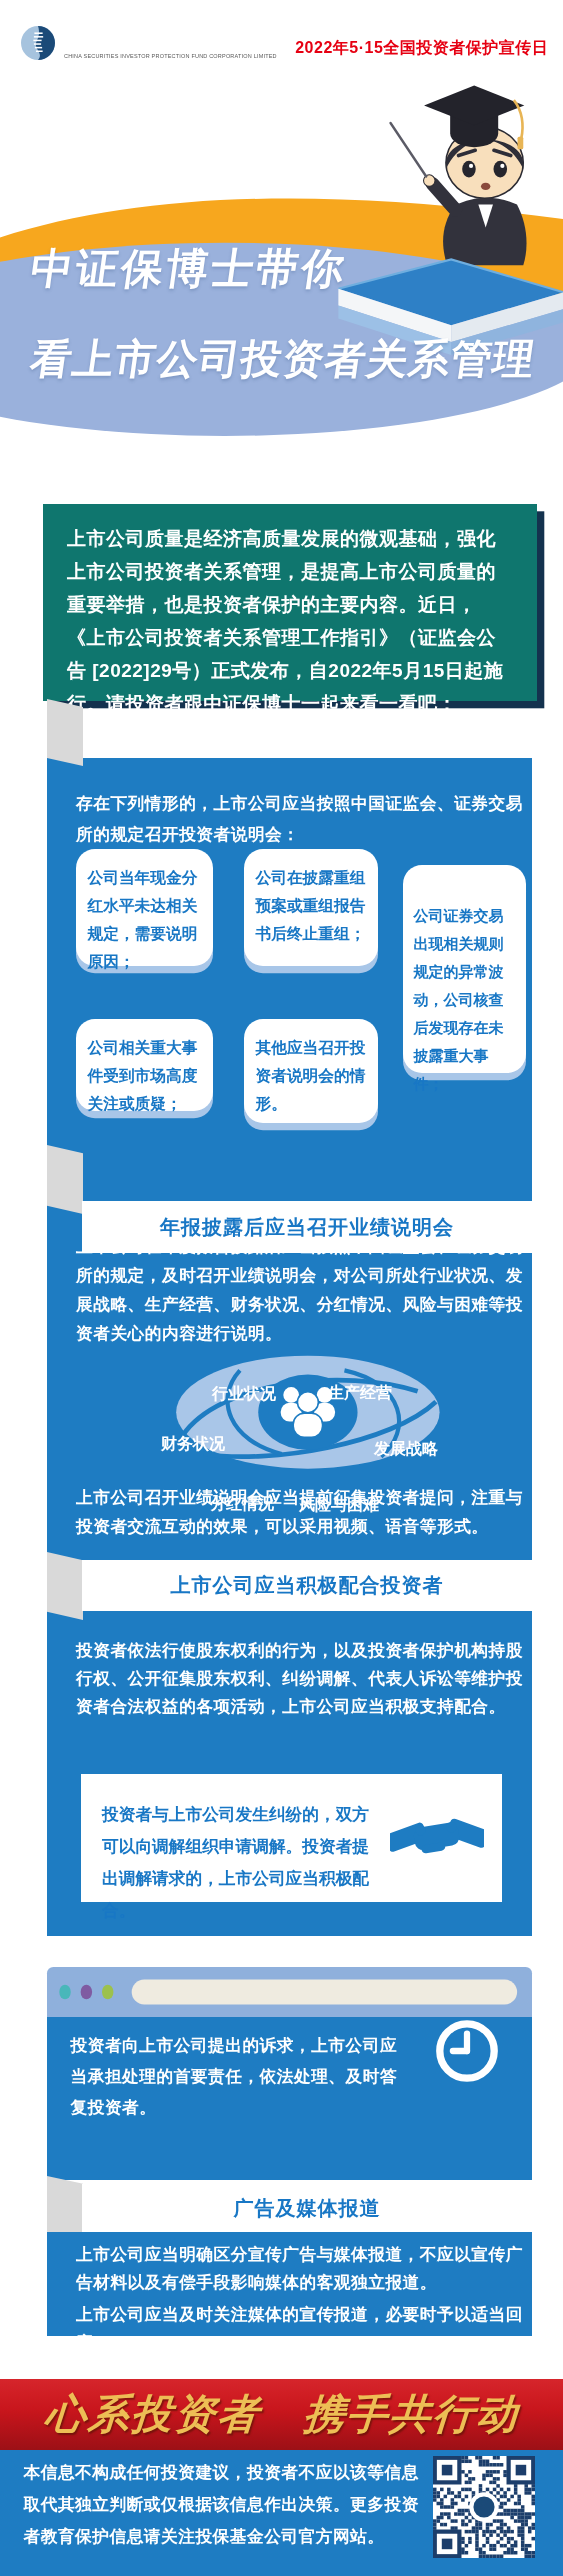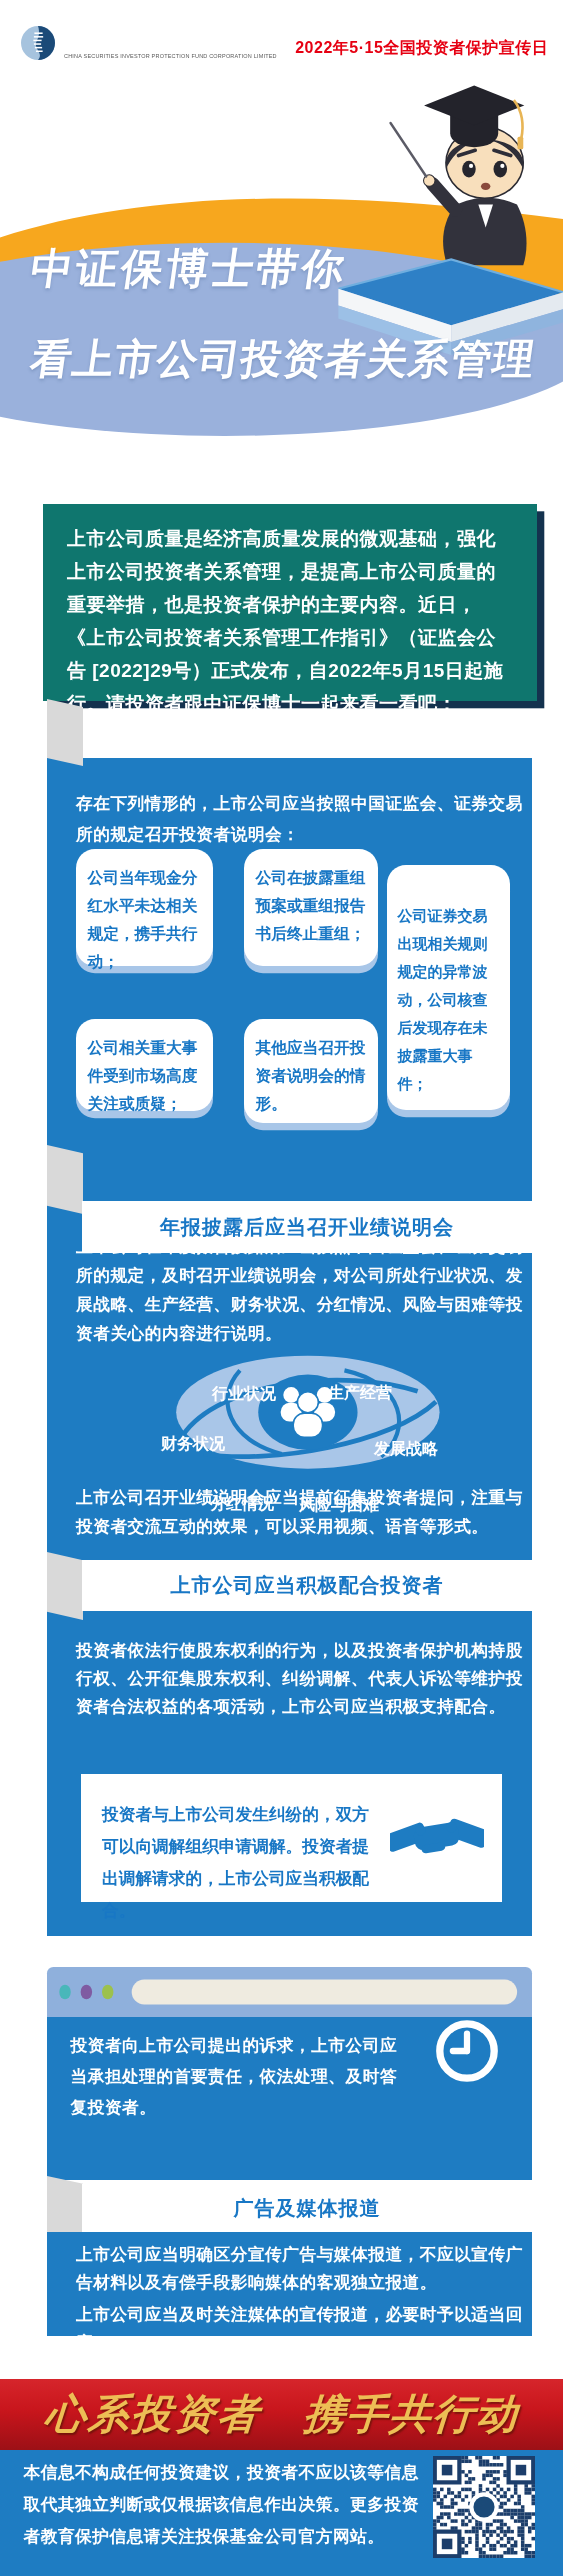--- a/index.html
+++ b/index.html
@@ -86,23 +86,23 @@
        box-shadow:7.3px 7.3px 0 #14324E;box-sizing:border-box;padding:18px 24px;">
     <div style="color:#fff;font-weight:700;font-size:19px;line-height:33px;letter-spacing:0.5px;">上市公司质量是经济高质量发展的微观基础，强化上市公司投资者关系管理，是提高上市公司质量的重要举措，也是投资者保护的主要内容。近日，《上市公司投资者关系管理工作指引》（证监会公告 [2022]29号）正式发布，自2022年5月15日起施行。请投资者跟中证保博士一起来看一看吧：</div>
   </div>
 
   <div class="abs blue" style="left:47px;top:758px;width:485px;height:1178px;"></div>
 
   <div class="abs wedge" style="top:699px;height:67px;"></div>
 
   <div class="abs body-text" style="left:76px;top:788px;width:449px;line-height:31px;">存在下列情形的，上市公司应当按照中国证监会、证券交易所的规定召开投资者说明会：</div>
 
-  <div class="abs card" style="left:76px;top:849px;width:137px;height:117px;">公司当年现金分红水平未达相关规定，携手共行动；</div>
+  <div class="abs card" style="left:76px;top:849px;width:137px;height:117px;">公司当年现金分红水平未达相关规定，需要说明原因；</div>
   <div class="abs card" style="left:244px;top:849px;width:134px;height:117px;">公司在披露重组预案或重组报告书后终止重组；</div>
-  <div class="abs card" style="left:387px;top:865px;width:123px;height:245px;padding:37px 10.4px;font-size:15px;">公司证券交易出现相关规则规定的异常波动，公司核查后发现存在未披露重大事件；</div>
+  <div class="abs card" style="left:403px;top:865px;width:123px;height:208px;padding:37px 10.4px;font-size:15px;">公司证券交易出现相关规则规定的异常波动，公司核查后发现存在未披露重大事件；</div>
   <div class="abs card" style="left:76px;top:1019px;width:137px;height:92px;">公司相关重大事件受到市场高度关注或质疑；</div>
   <div class="abs card" style="left:244px;top:1019px;width:134px;height:104px;">其他应当召开投资者说明会的情形。</div>
 
   <div class="abs wedge" style="top:1145px;height:69px;"></div>
   <div class="abs band" style="left:82px;top:1153px;width:450px;height:52px;margin-top:48px;">
     <div class="band-title">年报披露后应当召开业绩说明会</div>
   </div>
 
   <div class="abs body-text" style="left:76px;top:1232px;width:450px;line-height:29px;">上市公司在年度报告披露后应当按照中国证监会、证券交易所的规定，及时召开业绩说明会，对公司所处行业状况、发展战略、生产经营、财务状况、分红情况、风险与困难等投资者关心的内容进行说明。</div>
 

